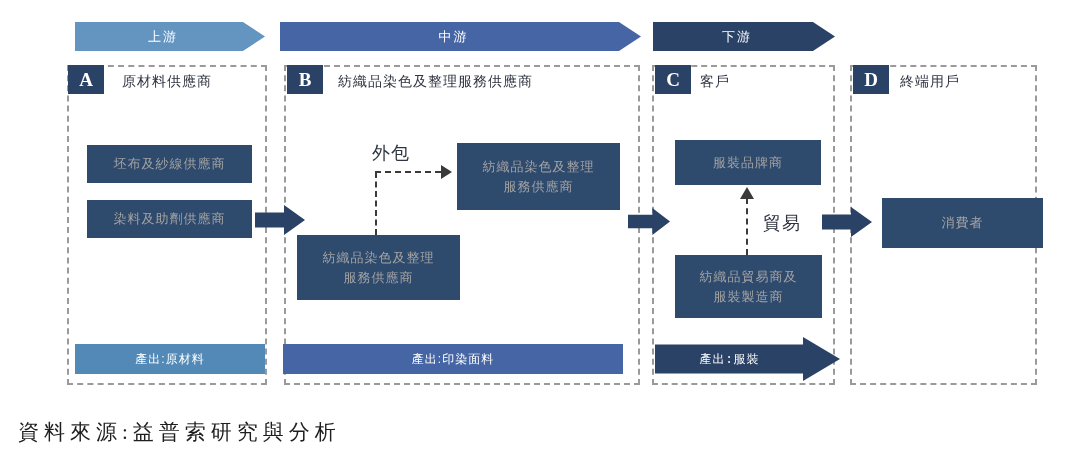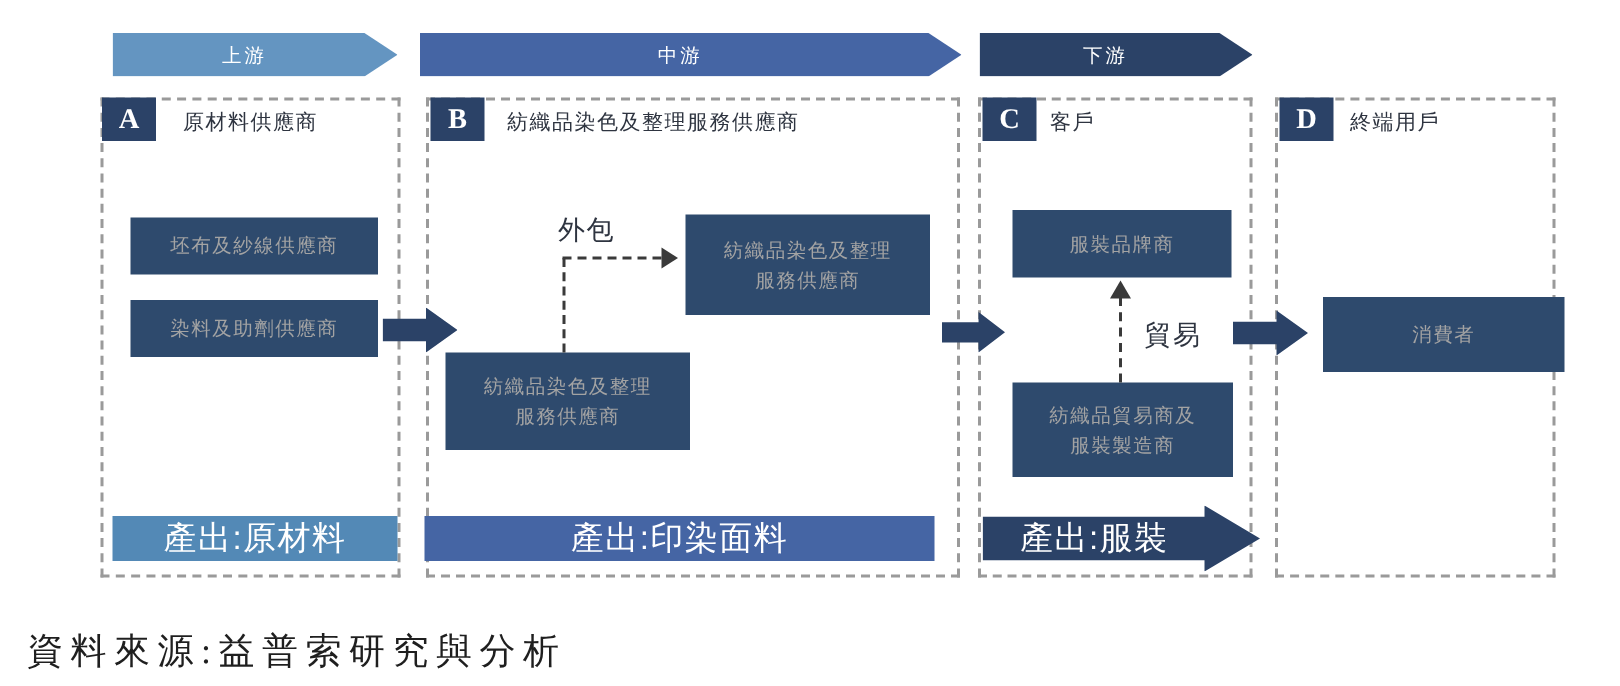--- a/index.html
+++ b/index.html
@@ -37,26 +37,26 @@
     letter-spacing:1px;box-sizing:border-box;}
   #box-a1{left:87px;top:145px;width:165px;height:38px}
   #box-a2{left:87px;top:200px;width:165px;height:38px}
   #box-a3{left:87px;top:257px;width:165px;height:38px}
   #box-b-main{left:297px;top:235px;width:163px;height:65px}
   #box-b-out{left:457px;top:143px;width:163px;height:67px}
   #box-c-brand{left:675px;top:140px;width:146px;height:45px}
   #box-c-trader{left:675px;top:255px;width:147px;height:63px}
   #box-d-consumer{left:882px;top:198px;width:161px;height:50px}
   
-  .obar{position:absolute;top:344px;height:30px;color:#fff;font-size:22px;display:flex;
+  .obar{position:absolute;top:344px;height:30px;color:#fff;font-size:12px;display:flex;
     align-items:center;justify-content:center;letter-spacing:1px;box-sizing:border-box;}
   #obar-a{left:75px;width:190px;background:var(--bar-light-blue)}
   #obar-b{left:283px;width:340px;background:var(--mid-blue)}
   #obar-c{left:655px;top:337px;width:185px;height:44px;background:var(--navy);padding-right:36px;
-    clip-path:polygon(0 17%,80% 17%,80% 0,100% 50%,80% 100%,80% 83%,0 83%);}
+    clip-path:polygon(0 17%,80% 17%,80% 0,100% 50%,80% 100%,80% 83%,0 83%);font-family:Liberation Mono, monospace;}
   
   .barrow{position:absolute;background:var(--navy);
     clip-path:polygon(0 25%,58% 25%,58% 0,100% 50%,58% 100%,58% 75%,0 75%);}
   #arr-ab{left:255px;top:205px;width:50px;height:30px}
   #arr-bc{left:628px;top:208px;width:42px;height:27px}
   #arr-cd{left:822px;top:207px;width:50px;height:30px}
   
   .vdash{position:absolute;width:0;border-left:2px dashed var(--connector);}
   .hdash{position:absolute;height:0;border-top:2px dashed var(--connector);}
   #outsource-vline{left:375px;top:172px;height:63px}
@@ -64,21 +64,21 @@
   #outsource-arrowhead{position:absolute;left:441px;top:165px;width:0;height:0;
     border-left:11px solid var(--connector);border-top:7px solid transparent;border-bottom:7px solid transparent;}
   #trade-vline{left:746px;top:198px;height:57px}
   #trade-arrowhead{position:absolute;left:740px;top:187px;width:0;height:0;
     border-bottom:12px solid var(--connector);border-left:7px solid transparent;border-right:7px solid transparent;}
   .conn-label{position:absolute;font-size:18px;color:var(--title-text);letter-spacing:1px;white-space:nowrap;}
   #outsource-label{left:372px;top:141px}
   #trade-label{left:763px;top:211px}
   
   .source-note{position:absolute;left:18px;top:418px;font-family:"Liberation Serif",serif;
-    font-size:24px;letter-spacing:5px;color:#1f1f1f;white-space:nowrap;}
+    font-size:21px;letter-spacing:5px;color:#1f1f1f;white-space:nowrap;}
 </style>
 </head>
 <body>
 
 <div class="canvas">
 
   <div class="chev chev-up">
     <span>上游</span>
   </div>
   <div class="chev chev-mid">

